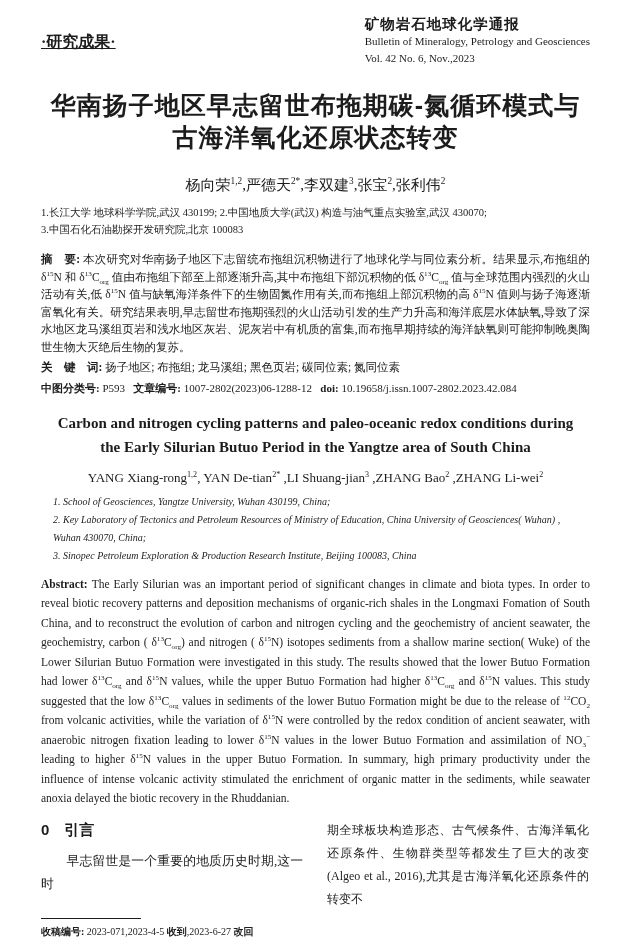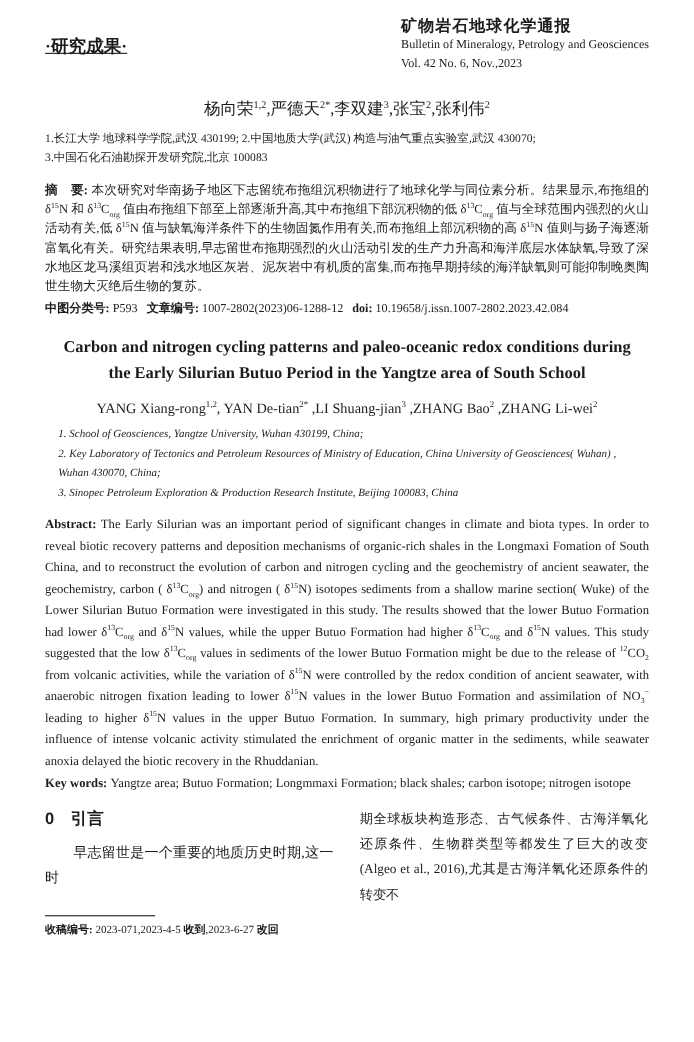--- a/index.html
+++ b/index.html
@@ -54,49 +54,53 @@
 
   <div class="header-row">
     <div class="section-tag">·研究成果·</div>
     <div class="journal-block">
       <div class="journal-cn">矿物岩石地球化学通报</div>
       <div class="journal-en">Bulletin of Mineralogy, Petrology and Geosciences</div>
       <div class="issue-line">Vol. 42 No. 6, Nov.,2023</div>
     </div>
   </div>
 
+  <div class="title-cn">
+    <div>华南扬子地区早志留世布拖期碳-氮循环模式与</div>
+    <div>古海洋氧化还原状态转变</div>
+  </div>
 
   <div class="authors-cn"><span>杨向荣</span><sup>1,2</sup><span>,严德天</span><sup>2*</sup><span>,李双建</span><sup>3</sup><span>,张宝</span><sup>2</sup><span>,张利伟</span><sup>2</sup></div>
 
   <div class="affil-cn">
     <div>1.长江大学 地球科学学院,武汉 430199; 2.中国地质大学(武汉) 构造与油气重点实验室,武汉 430070;</div>
     <div>3.中国石化石油勘探开发研究院,北京 100083</div>
   </div>
 
   <div class="abstract-cn"><b>摘　要: </b><span>本次研究对华南扬子地区下志留统布拖组沉积物进行了地球化学与同位素分析。结果显示,布拖组的 δ</span><sup>15</sup><span>N 和 δ</span><sup>13</sup><span>C</span><sub>org</sub><span> 值由布拖组下部至上部逐渐升高,其中布拖组下部沉积物的低 δ</span><sup>13</sup><span>C</span><sub>org</sub><span> 值与全球范围内强烈的火山活动有关,低 δ</span><sup>15</sup><span>N 值与缺氧海洋条件下的生物固氮作用有关,而布拖组上部沉积物的高 δ</span><sup>15</sup><span>N 值则与扬子海逐渐富氧化有关。研究结果表明,早志留世布拖期强烈的火山活动引发的生产力升高和海洋底层水体缺氧,导致了深水地区龙马溪组页岩和浅水地区灰岩、泥灰岩中有机质的富集,而布拖早期持续的海洋缺氧则可能抑制晚奥陶世生物大灭绝后生物的复苏。</span></div>
 
+  <div class="keywords-cn"><b>关　键　词: </b><span>扬子地区; 布拖组; 龙马溪组; 黑色页岩; 碳同位素; 氮同位素</span></div>
 
   <div class="meta-line"><b>中图分类号: </b><span>P593&nbsp;&nbsp; </span><b>文章编号: </b><span>1007-2802(2023)06-1288-12&nbsp;&nbsp; </span><b>doi: </b><span>10.19658/j.issn.1007-2802.2023.42.084</span></div>
 
   <div class="title-en">
     <div>Carbon and nitrogen cycling patterns and paleo-oceanic redox conditions during</div>
-    <div>the Early Silurian Butuo Period in the Yangtze area of South School</div>
+    <div>the Early Silurian Butuo Period in the Yangtze area of South China</div>
   </div>
 
   <div class="authors-en"><span>YANG Xiang-rong</span><sup>1,2</sup><span>, YAN De-tian</span><sup>2*</sup><span> ,LI Shuang-jian</span><sup>3</sup><span> ,ZHANG Bao</span><sup>2</sup><span> ,ZHANG Li-wei</span><sup>2</sup></div>
 
   <div class="affil-en">
     <div>1. School of Geosciences, Yangtze University, Wuhan 430199, China;</div>
     <div>2. Key Laboratory of Tectonics and Petroleum Resources of Ministry of Education, China University of Geosciences( Wuhan) , Wuhan 430070, China;</div>
     <div>3. Sinopec Petroleum Exploration &amp; Production Research Institute, Beijing 100083, China</div>
   </div>
 
   <div class="abstract-en"><b>Abstract: </b><span>The Early Silurian was an important period of significant changes in climate and biota types. In order to reveal biotic recovery patterns and deposition mechanisms of organic-rich shales in the Longmaxi Fomation of South China, and to reconstruct the evolution of carbon and nitrogen cycling and the geochemistry of ancient seawater, the geochemistry, carbon ( δ</span><sup>13</sup><span>C</span><sub>org</sub><span>) and nitrogen ( δ</span><sup>15</sup><span>N) isotopes sediments from a shallow marine section( Wuke) of the Lower Silurian Butuo Formation were investigated in this study. The results showed that the lower Butuo Formation had lower δ</span><sup>13</sup><span>C</span><sub>org</sub><span> and δ</span><sup>15</sup><span>N values, while the upper Butuo Formation had higher δ</span><sup>13</sup><span>C</span><sub>org</sub><span> and δ</span><sup>15</sup><span>N values. This study suggested that the low δ</span><sup>13</sup><span>C</span><sub>org</sub><span> values in sediments of the lower Butuo Formation might be due to the release of </span><sup>12</sup><span>CO</span><sub>2</sub><span> from volcanic activities, while the variation of δ</span><sup>15</sup><span>N were controlled by the redox condition of ancient seawater, with anaerobic nitrogen fixation leading to lower δ</span><sup>15</sup><span>N values in the lower Butuo Formation and assimilation of NO</span><sub>3</sub><sup>−</sup><span> leading to higher δ</span><sup>15</sup><span>N values in the upper Butuo Formation. In summary, high primary productivity under the influence of intense volcanic activity stimulated the enrichment of organic matter in the sediments, while seawater anoxia delayed the biotic recovery in the Rhuddanian.</span></div>
 
-  <div class="keywords-en"><b>Key words: </b><span>Yangtze area; Butuo Formation; Longmmaxi Formation; black shales; carbon isotope; nitrogen isotope</span></div>
 
   <div class="intro-columns">
     <div class="col">
       <div class="intro-heading">0　引言</div>
       <div class="intro-para-left">早志留世是一个重要的地质历史时期,这一时</div>
     </div>
     <div class="col">
       <div class="intro-para-right">期全球板块构造形态、古气候条件、古海洋氧化还原条件、生物群类型等都发生了巨大的改变(Algeo et al., 2016),尤其是古海洋氧化还原条件的转变不</div>
     </div>
   </div>

